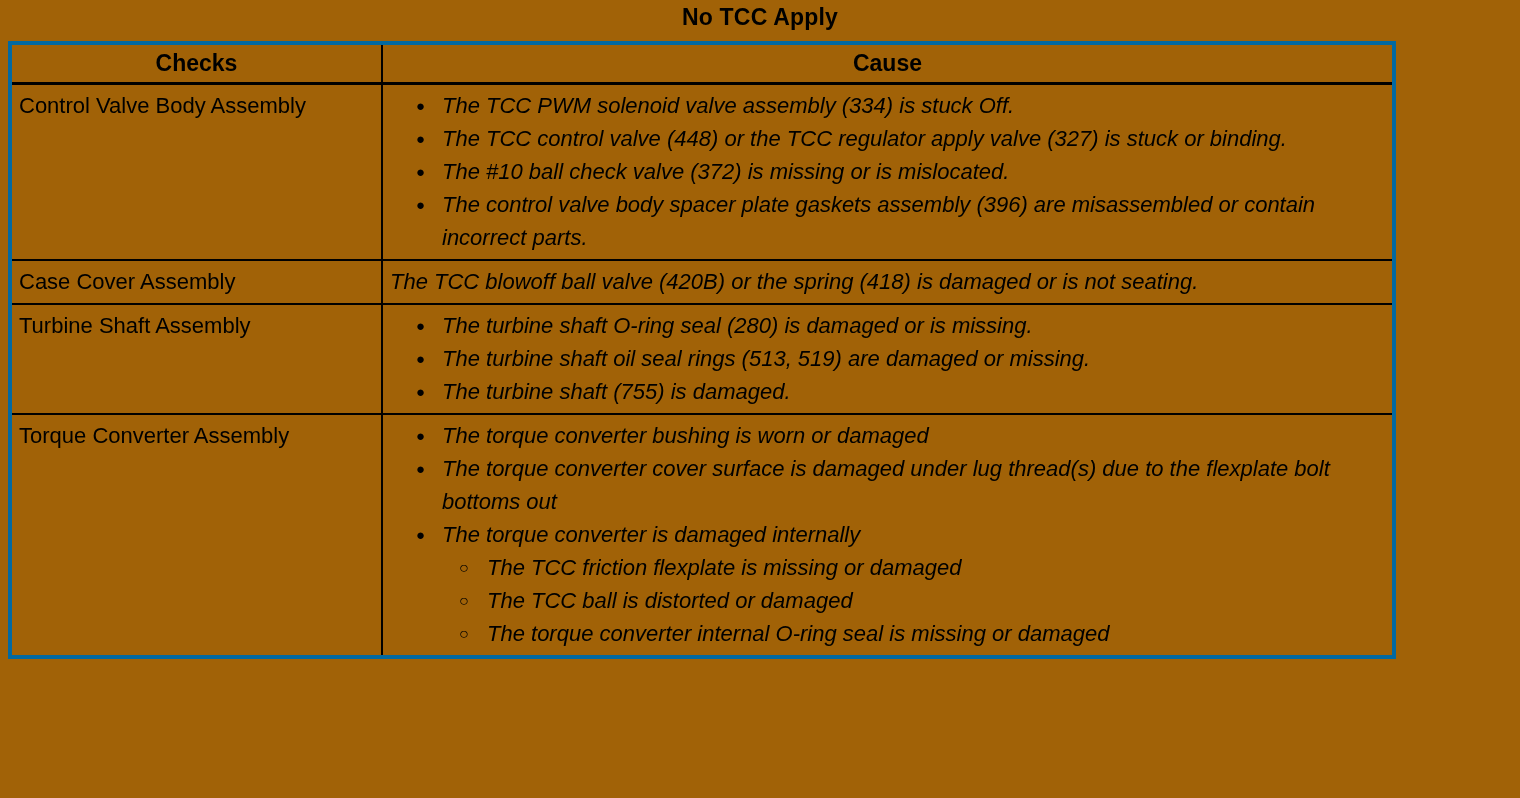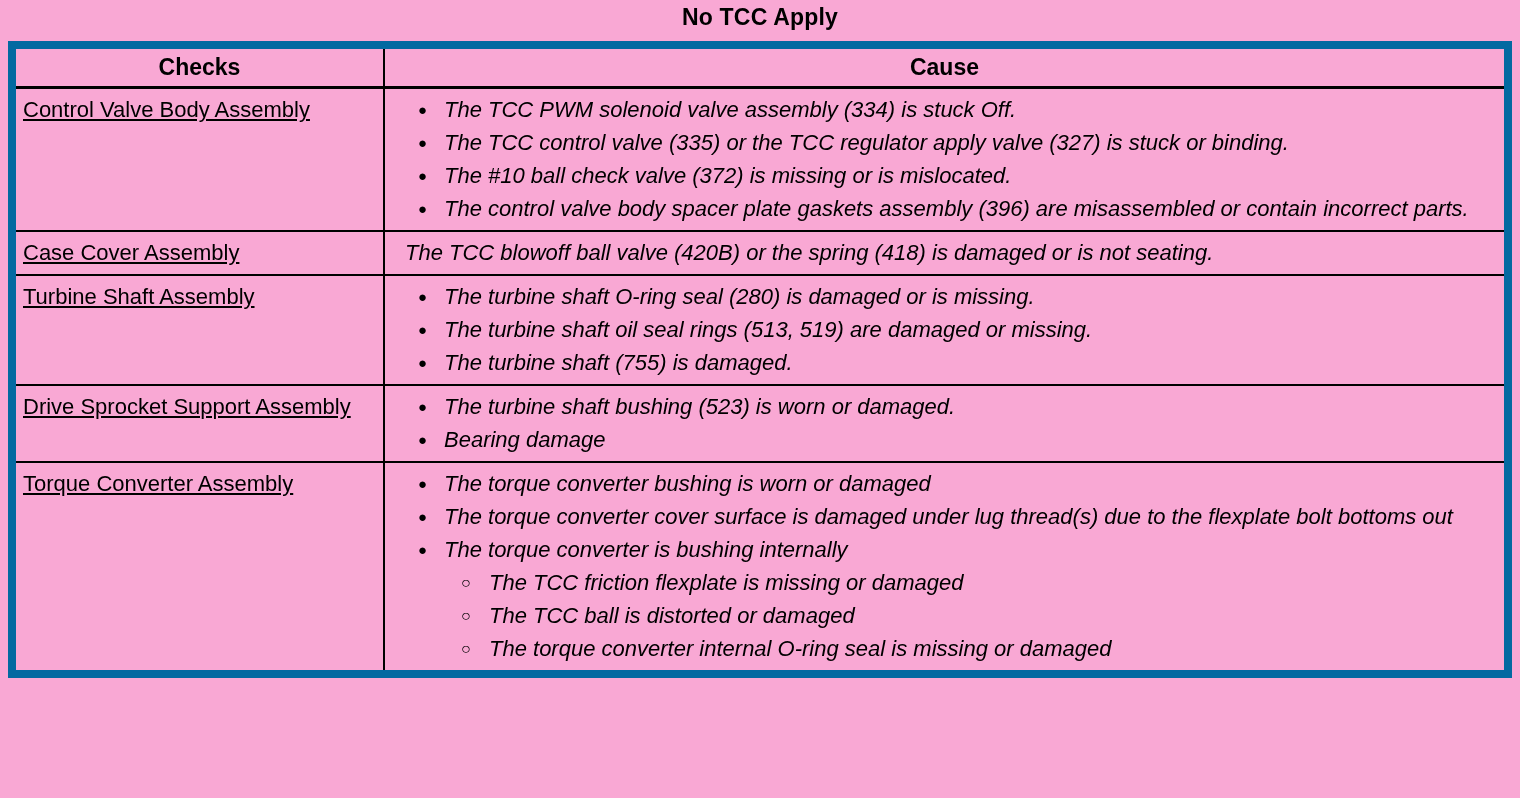--- a/index.html
+++ b/index.html
@@ -6,38 +6,38 @@
     margin: 0;
     padding: 0;
     background: #ffffff;
     color: #000000;
     font-family: "Liberation Sans", sans-serif;
   }
   .page {
     width: 1520px;
     height: 798px;
     box-sizing: border-box;
-    background: #f9a8d4;
+    background: #a16207;
     overflow: hidden;
   }
   .doc-title {
     text-align: center;
     font-weight: bold;
     font-size: 23px;
     line-height: 26px;
     padding-top: 4px;
     margin-bottom: 11px;
     letter-spacing: 0.2px;
   }
   table.tcc-table {
     border-collapse: collapse;
     table-layout: fixed;
-    width: 1504px;
+    width: 1388px;
     margin: 0 8px;
-    border: 8px solid #0369a1;
+    border: 4px solid #0369a1;
   }
   col.col-checks { width: 372px; }
   th, td {
     border: 2px solid #000000;
     font-size: 22px;
     line-height: 33px;
     vertical-align: top;
     box-sizing: border-box;
   }
   th {
@@ -47,27 +47,26 @@
     vertical-align: middle;
     height: 39px;
     padding: 2px 4px;
     border-bottom-width: 3px;
   }
   td.definition-cell {
     padding: 4px 6px 5px 6px;
   }
   td.check-cell {
     padding: 4px 4px 4px 7px;
-    text-decoration: underline;
   }
   td.cause-cell {
     padding: 4px 6px 5px 6px;
   }
   td.cause-cell.plain {
-    padding-left: 20px;
+    padding-left: 7px;
   }
   .li {
     display: flex;
     align-items: flex-start;
   }
   .li .marker {
     flex: 0 0 auto;
     text-align: left;
     line-height: 33px;
   }
@@ -110,21 +109,21 @@
 
       <tr>
         <td class="check-cell">Control Valve Body Assembly</td>
         <td class="cause-cell">
           <div class="li l1">
             <span class="marker">●</span>
             <span class="li-text">The TCC PWM solenoid valve assembly (334) is stuck Off.</span>
           </div>
           <div class="li l1">
             <span class="marker">●</span>
-            <span class="li-text">The TCC control valve (335) or the TCC regulator apply valve (327) is stuck or binding.</span>
+            <span class="li-text">The TCC control valve (448) or the TCC regulator apply valve (327) is stuck or binding.</span>
           </div>
           <div class="li l1">
             <span class="marker">●</span>
             <span class="li-text">The #10 ball check valve (372) is missing or is mislocated.</span>
           </div>
           <div class="li l1">
             <span class="marker">●</span>
             <span class="li-text">The control valve body spacer plate gaskets assembly (396) are misassembled or contain incorrect parts.</span>
           </div>
         </td>
@@ -150,48 +149,35 @@
             <span class="marker">●</span>
             <span class="li-text">The turbine shaft oil seal rings (513, 519) are damaged or missing.</span>
           </div>
           <div class="li l1">
             <span class="marker">●</span>
             <span class="li-text">The turbine shaft (755) is damaged.</span>
           </div>
         </td>
       </tr>
 
-      <tr>
-        <td class="check-cell">Drive Sprocket Support Assembly</td>
-        <td class="cause-cell">
-          <div class="li l1">
-            <span class="marker">●</span>
-            <span class="li-text">The turbine shaft bushing (523) is worn or damaged.</span>
-          </div>
-          <div class="li l1">
-            <span class="marker">●</span>
-            <span class="li-text">Bearing damage</span>
-          </div>
-        </td>
-      </tr>
 
       <tr>
         <td class="check-cell">Torque Converter Assembly</td>
         <td class="cause-cell">
           <div class="li l1">
             <span class="marker">●</span>
             <span class="li-text">The torque converter bushing is worn or damaged</span>
           </div>
           <div class="li l1">
             <span class="marker">●</span>
             <span class="li-text">The torque converter cover surface is damaged under lug thread(s) due to the flexplate bolt bottoms out</span>
           </div>
           <div class="li l1">
             <span class="marker">●</span>
-            <span class="li-text">The torque converter is bushing internally</span>
+            <span class="li-text">The torque converter is damaged internally</span>
           </div>
           <div class="li l2">
             <span class="marker">○</span>
             <span class="li-text">The TCC friction flexplate is missing or damaged</span>
           </div>
           <div class="li l2">
             <span class="marker">○</span>
             <span class="li-text">The TCC ball is distorted or damaged</span>
           </div>
           <div class="li l2">

